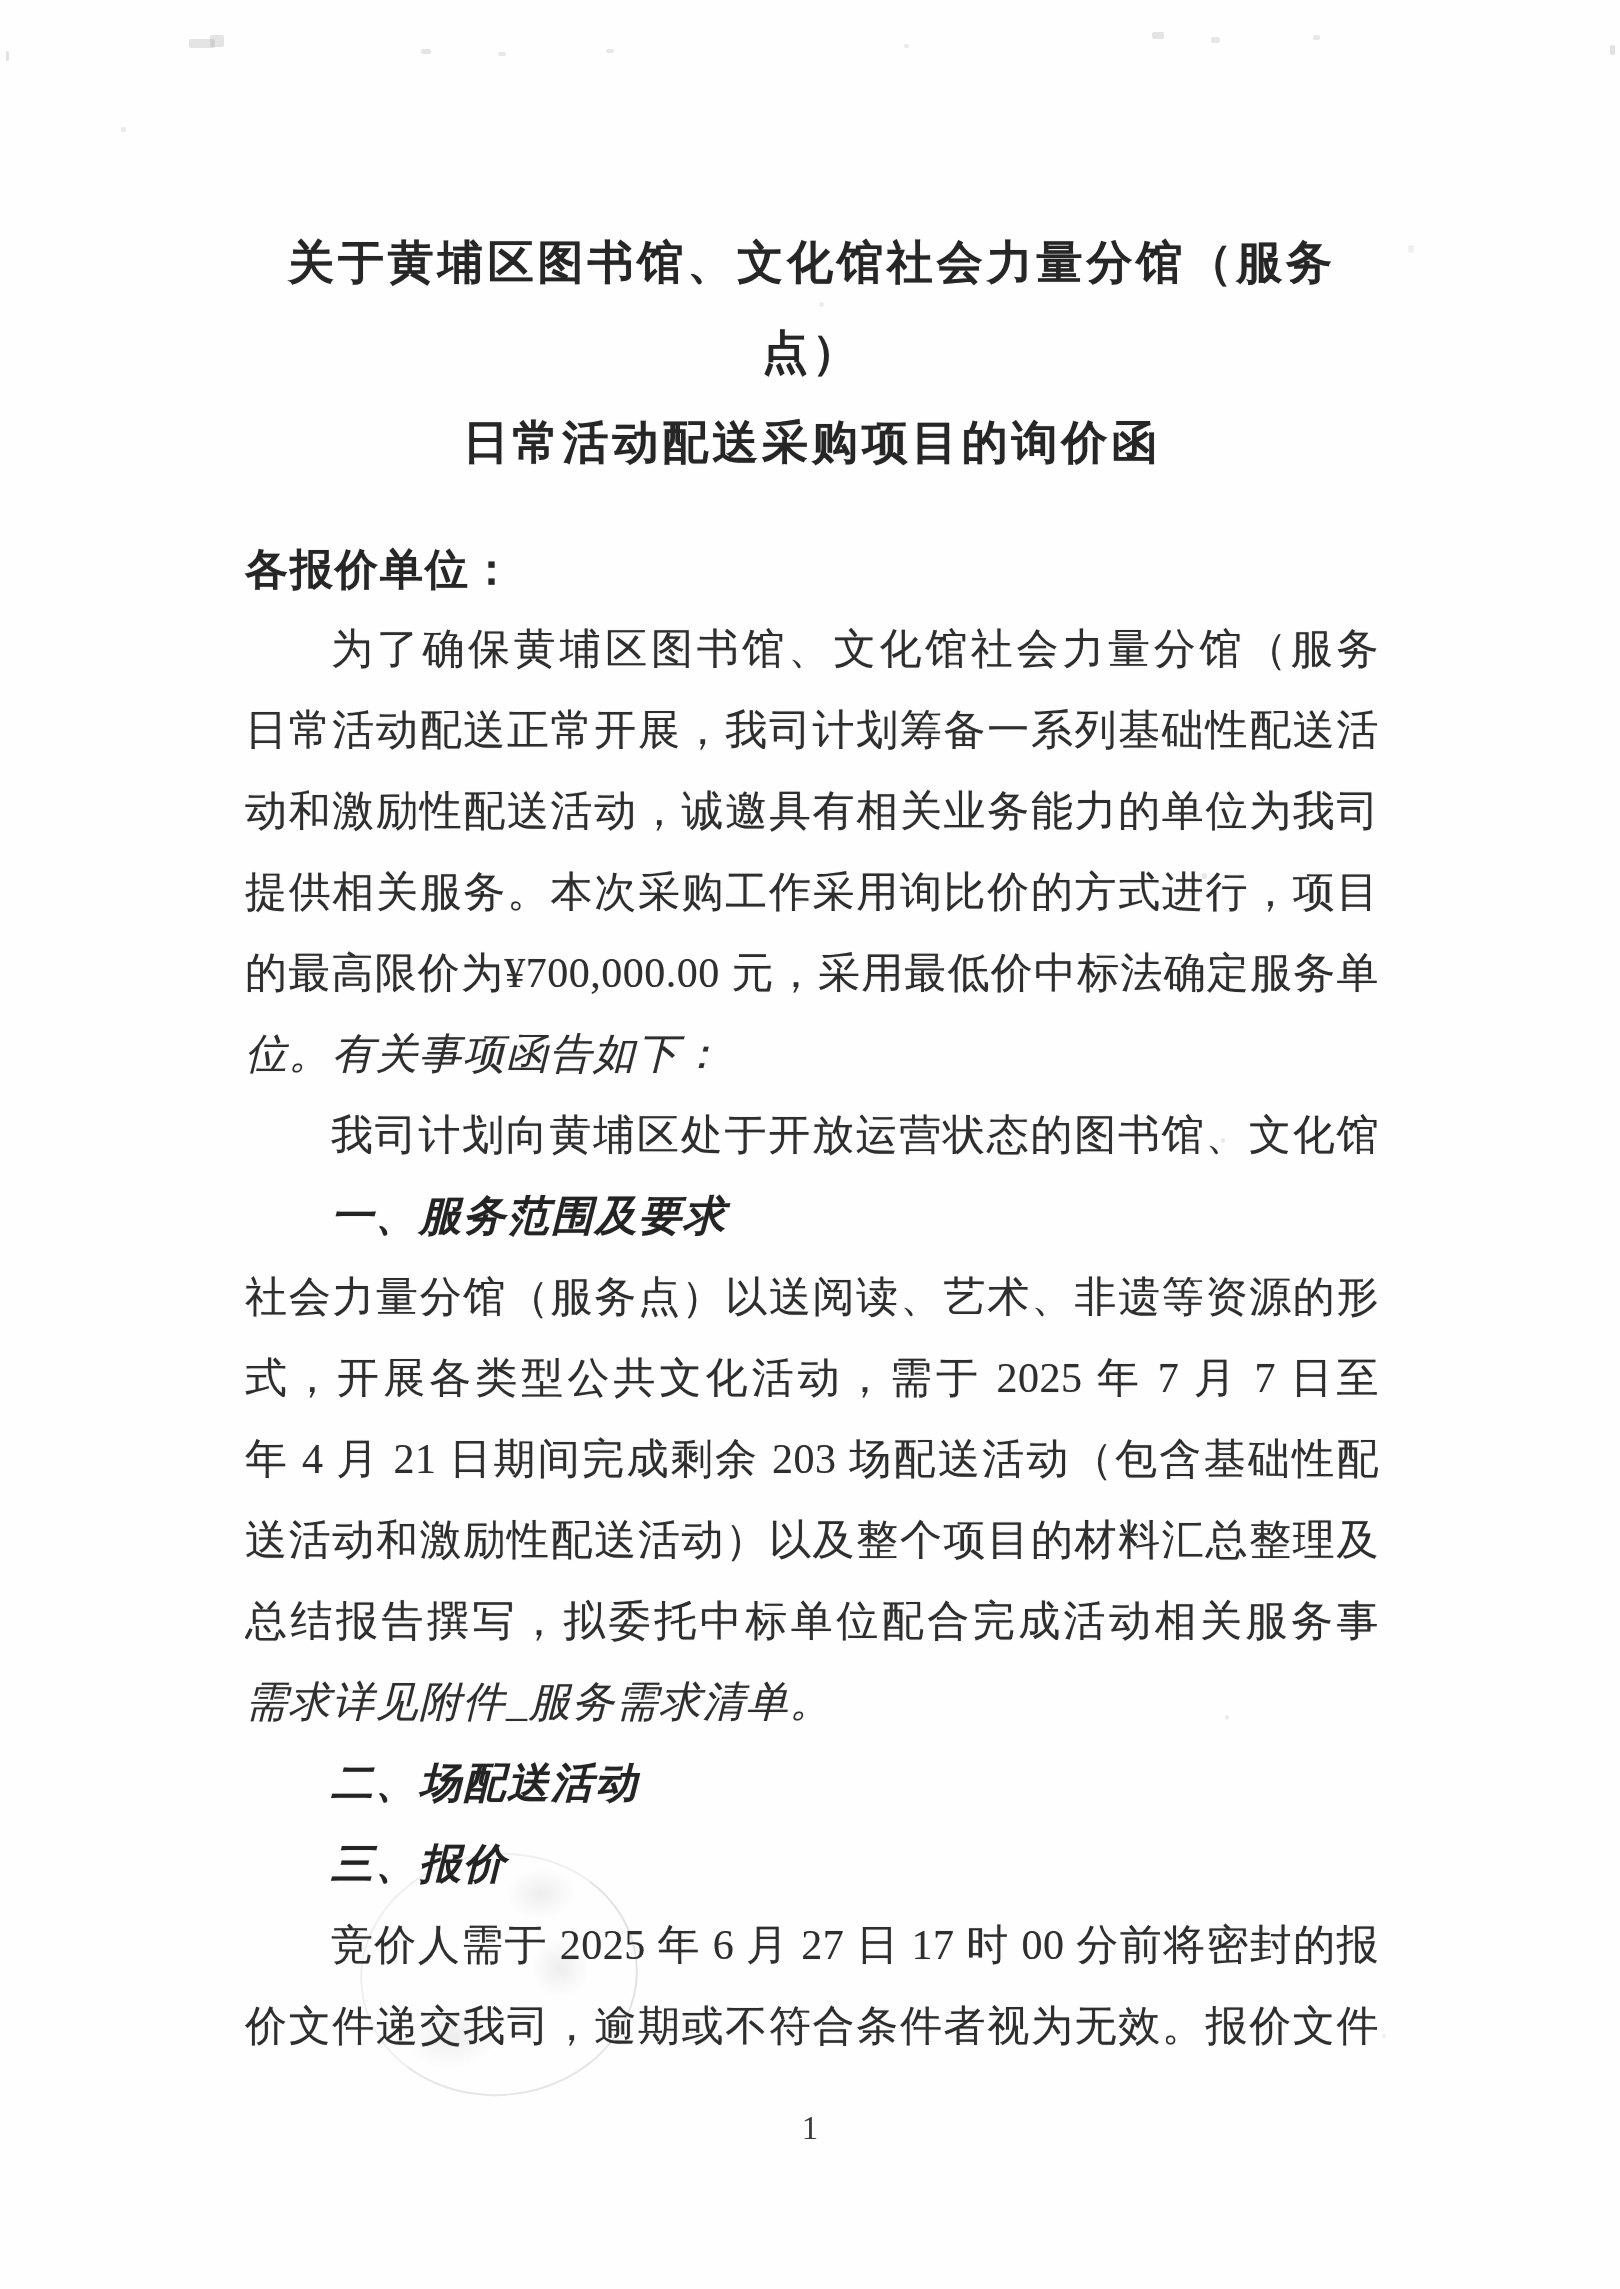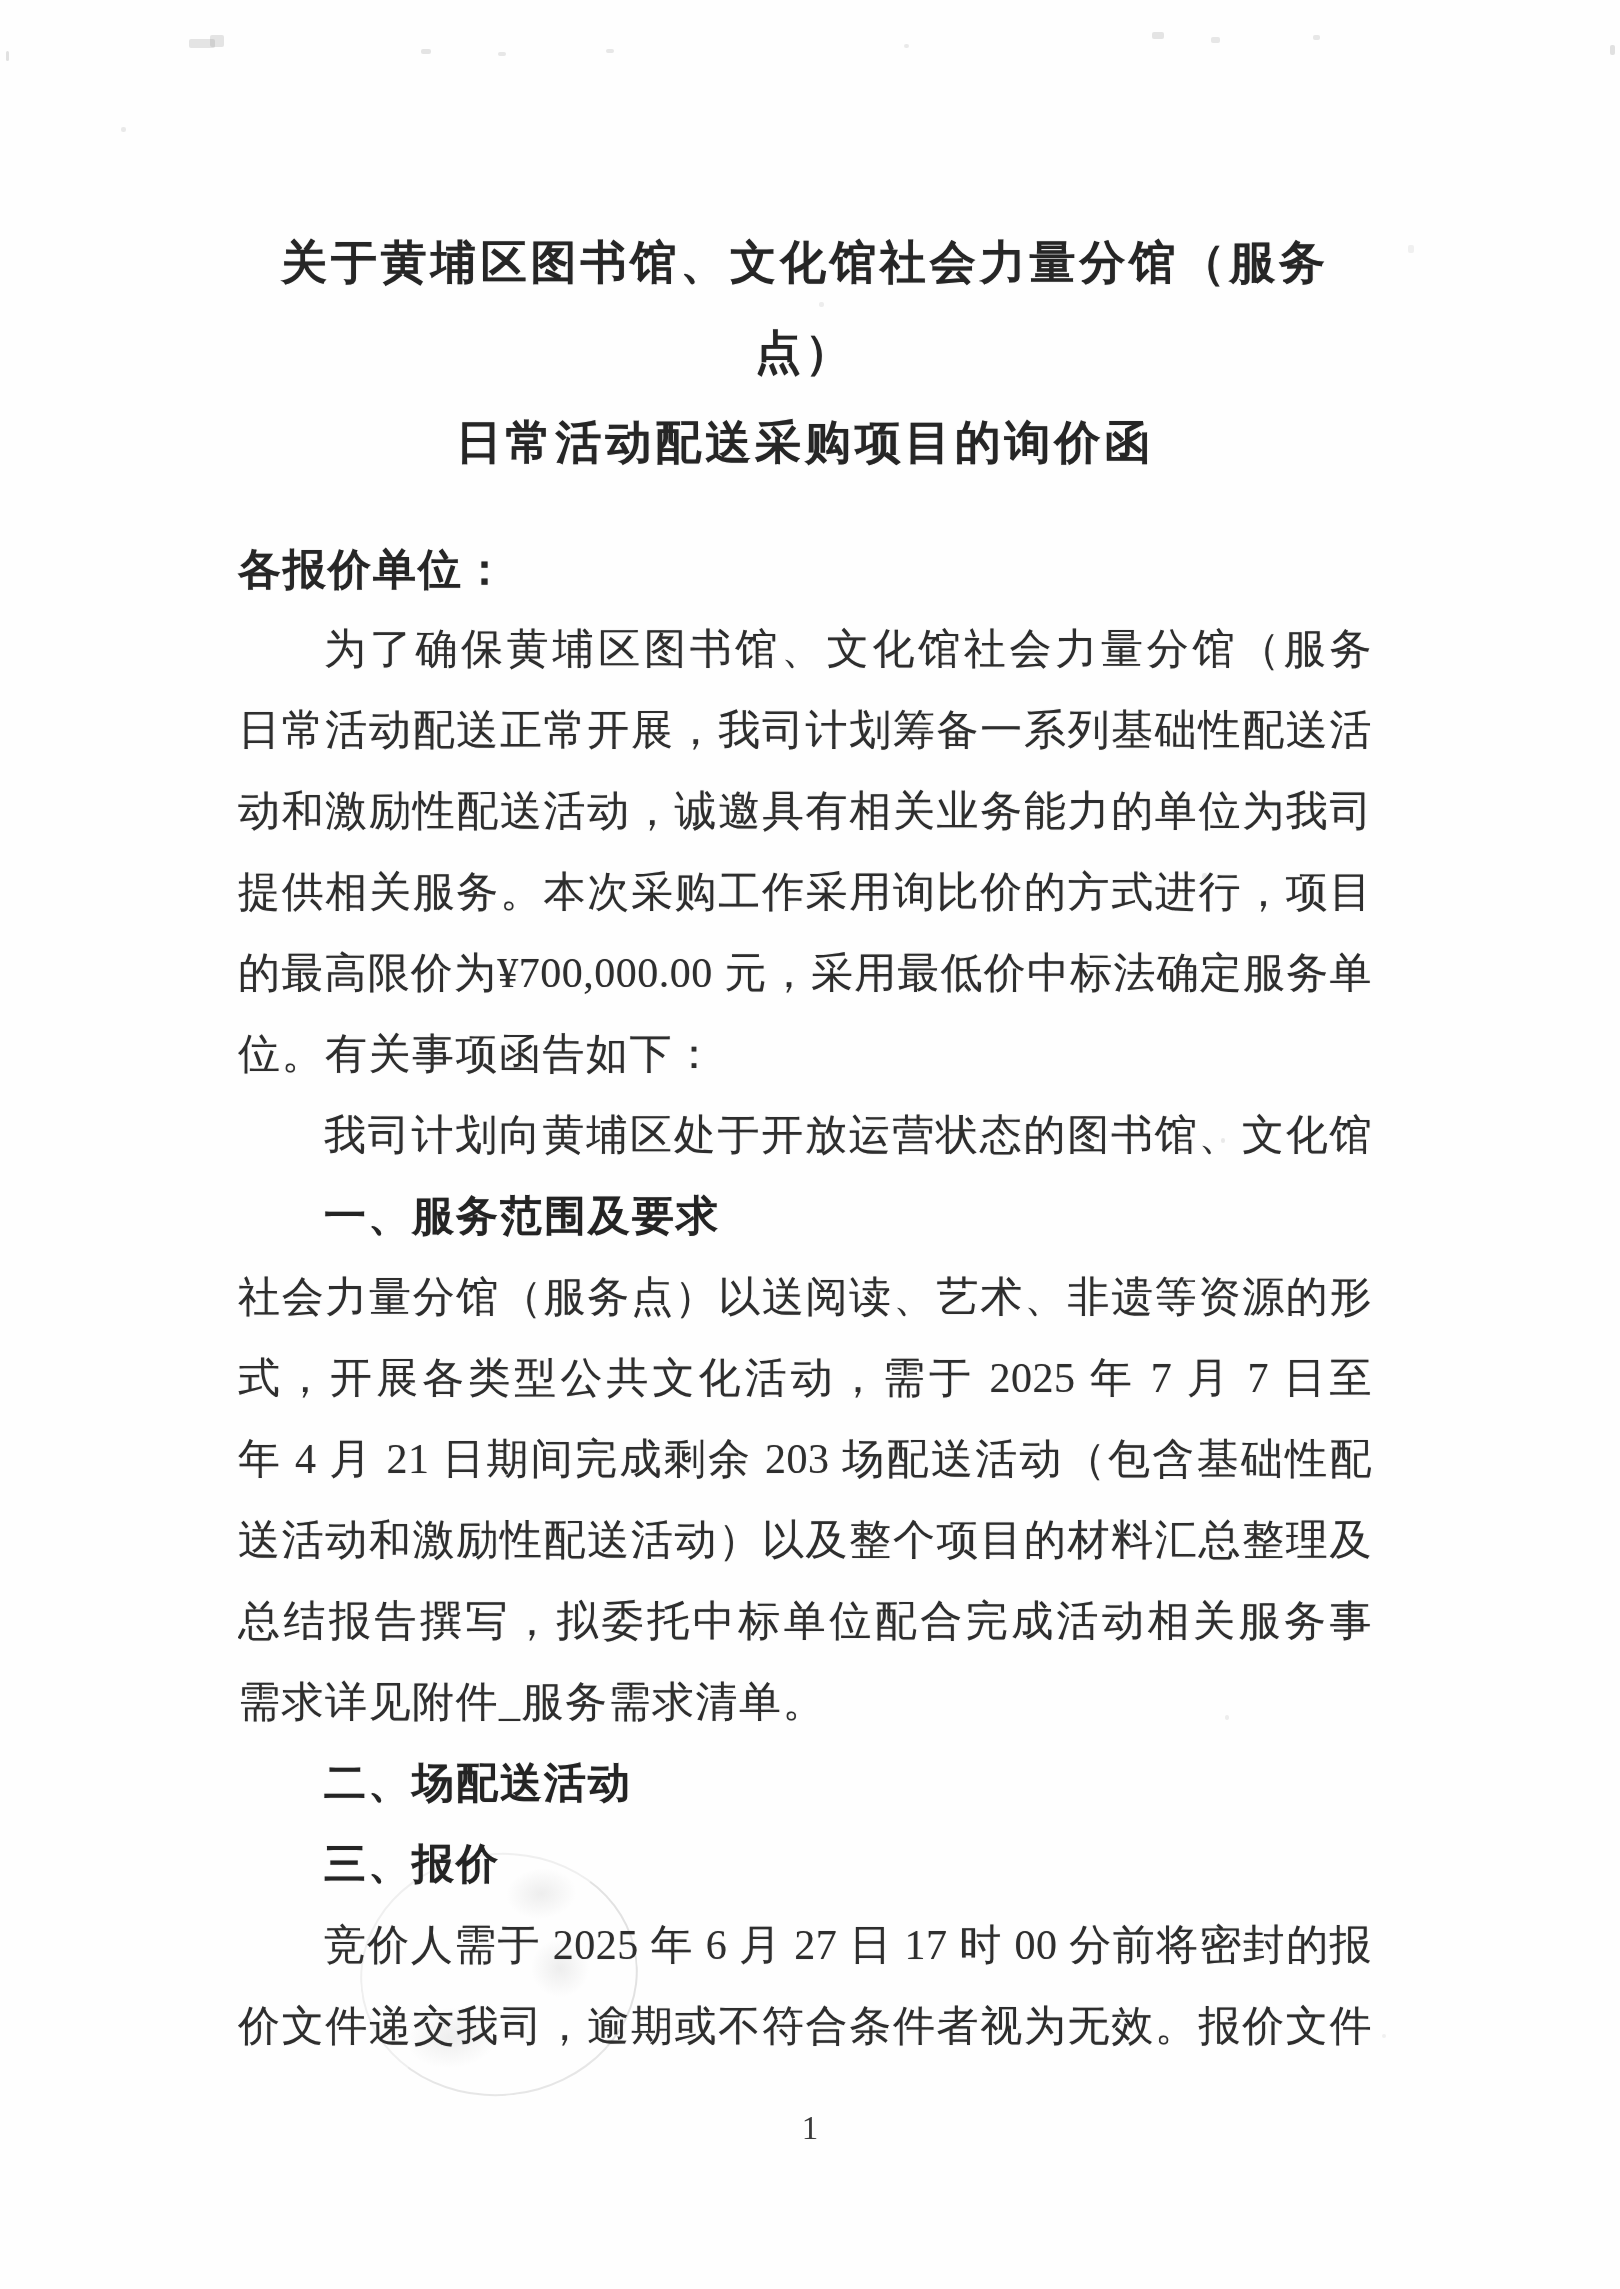--- a/index.html
+++ b/index.html
@@ -10,21 +10,21 @@
     color: #2e2e2e;
     position: relative;
     overflow: hidden;
   }
   .page {
     position: absolute; inset: 0;
     background: #fefefe;
   }
   .content {
     position: absolute;
-    left: 238px; top: 218px;
+    left: 245px; top: 218px;
     width: 1134px;
     text-shadow: 0 0 1px rgba(70,70,70,0.40);
   }
   .doc-title {
     text-align: center;
     font-weight: bold;
     font-size: 46px;
     line-height: 90px;
     letter-spacing: 3.9px;
     color: #262626;
@@ -39,21 +39,21 @@
   }
   .body-lines { margin-top: 9.8px; }
   .line {
     font-size: 42px;
     line-height: 81px;
     height: 81px;
     overflow: hidden;
     color: #2e2e2e;
   }
   .line.justify { text-align: justify; text-align-last: justify; letter-spacing: 0.5px; }
-  .line.left    { text-align: left; letter-spacing: 1.5px; }
+  .line.left    { text-align: left; letter-spacing: 1.5px; font-style: italic; }
   .line.indent  { padding-left: 86px; }
   .line.heading { font-weight: bold; color: #242424; letter-spacing: 2px; }
   .page-number {
     position: absolute;
     top: 2109px; left: 0; width: 1620px;
     text-align: center;
     font-size: 33px;
     line-height: 39px;
     color: #3a3a3a;
   }

